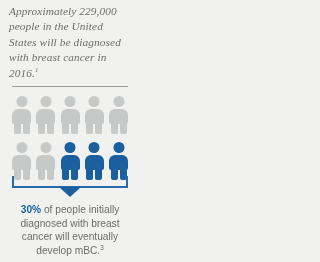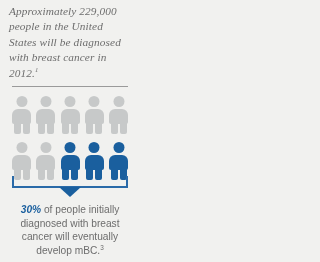--- a/index.html
+++ b/index.html
@@ -134,35 +134,34 @@
     width: 120px;
     text-align: center;
     font-family: "Liberation Sans", sans-serif;
     font-size: 10.2px;
     line-height: 13.6px;
     color: #6d6d6d;
   }
   .footnote .pct {
     color: #1a5f9e;
     font-weight: bold;
-    font-style: italic;
   }
   .footnote sup {
     font-size: 6.4px;
     vertical-align: super;
     line-height: 0;
   }
 </style>
 </head>
 <body>
 
 <div class="infographic">
 
   <div class="headline">
-    <span>Approximately 229,000 people in the United States will be diagnosed with breast cancer in 2012.</span><sup>1</sup>
+    <span>Approximately 229,000 people in the United States will be diagnosed with breast cancer in 2016.</span><sup>1</sup>
   </div>
 
   <div class="divider"></div>
 
   <div class="people-row people-row-top">
     <div class="person person-gray">
       <span class="head"></span>
       <span class="body"></span>
       <span class="leg leg-left"></span>
       <span class="leg leg-right"></span>

